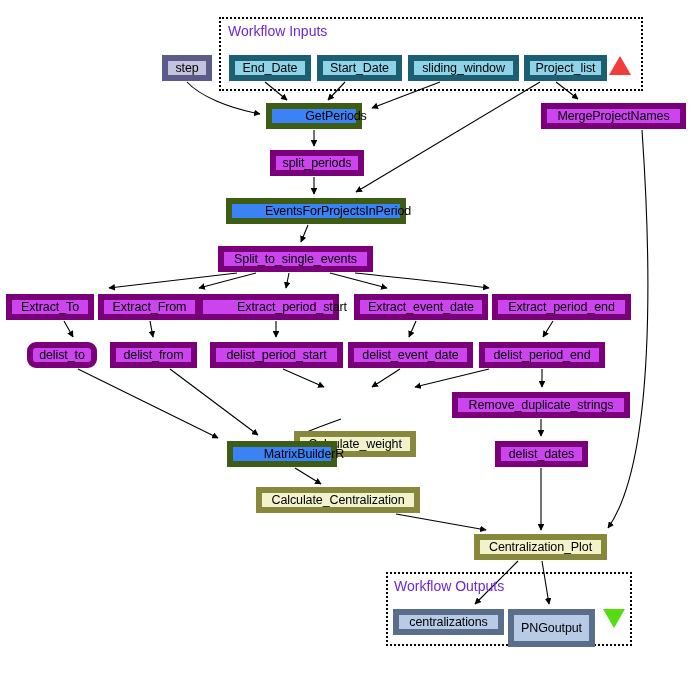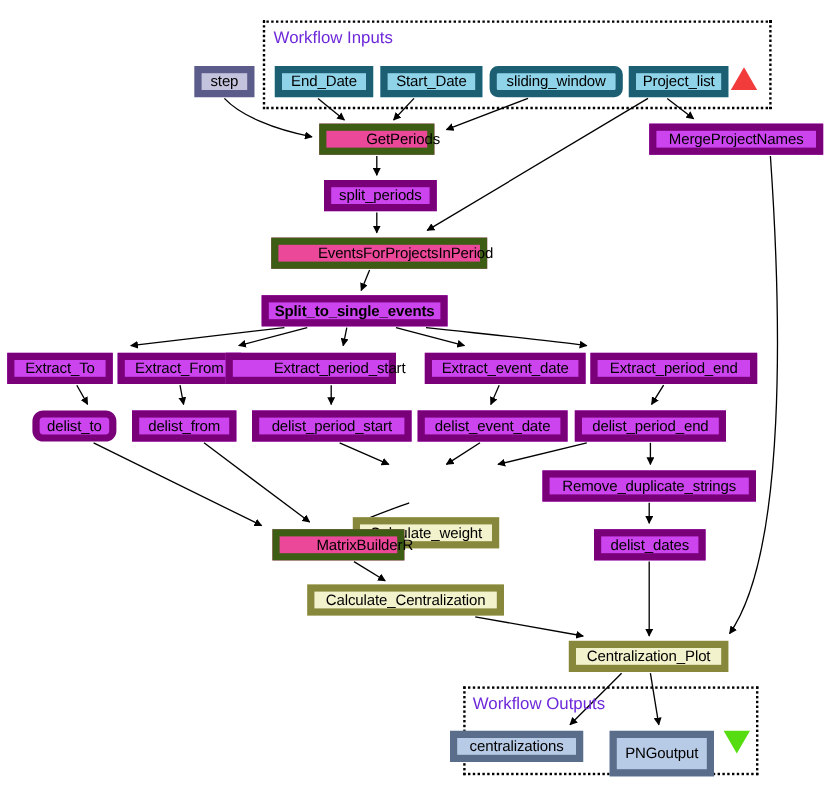--- a/index.html
+++ b/index.html
@@ -30,21 +30,21 @@
     display: flex;
     align-items: center;
     justify-content: center;
     font-size: 12.5px;
     color: #000000;
     line-height: 1;
     white-space: nowrap;
     letter-spacing: -0.1px;
   }
   .n-process   { background: #cc44ee; border-color: #7a007a; }
-  .n-script    { background: #ec4899; border-color: #3d5c14; padding-left: 44px; }
+  .n-script    { background: #3b82f6; border-color: #3d5c14; padding-left: 44px; }
   .n-beanshell { background: #f2f2cd; border-color: #88883d; }
   .n-input     { background: #8ed3e8; border-color: #1c5f73; }
   .n-step      { background: #c3c3dd; border-color: #5c5c8a; }
   .n-output    { background: #b8cbe6; border-color: #5a6e8c; }
 
   .cluster {
     position: absolute;
     box-sizing: border-box;
     border: 2px dotted #000000;
     background: transparent;
@@ -122,44 +122,44 @@
   <div id="cluster-layer">
       <div class="cluster" style="left: 219px; top: 17px; width: 424px; height: 74px;"></div>
       <div class="cluster-label" style="left: 228px; top: 23px;">Workflow Inputs</div>
       <div class="cluster" style="left: 386px; top: 572px; width: 246px; height: 74px;"></div>
       <div class="cluster-label" style="left: 394px; top: 578px;">Workflow Outputs</div>
     </div>
   <div id="node-layer">
       <div class="node n-step" style="left: 162px; top: 55px; width: 50px; height: 26px;">step</div>
       <div class="node n-input" style="left: 229px; top: 55px; width: 82px; height: 26px;">End_Date</div>
       <div class="node n-input" style="left: 317px; top: 55px; width: 85px; height: 26px;">Start_Date</div>
-      <div class="node n-input" style="left: 408px; top: 55px; width: 111px; height: 26px; border-radius: 7px;">sliding_window</div>
+      <div class="node n-input" style="left: 408px; top: 55px; width: 111px; height: 26px;">sliding_window</div>
       <div class="node n-input" style="left: 524px; top: 55px; width: 83px; height: 26px;">Project_list</div>
       <div class="node n-script" style="left: 266px; top: 103px; width: 96px; height: 26px;">GetPeriods</div>
       <div class="node n-process" style="left: 541px; top: 103px; width: 145px; height: 26px;">MergeProjectNames</div>
       <div class="node n-process" style="left: 270px; top: 150px; width: 94px; height: 26px;">split_periods</div>
       <div class="node n-script" style="left: 226px; top: 198px; width: 180px; height: 26px;">EventsForProjectsInPeriod</div>
-      <div class="node n-process" style="left: 218px; top: 246px; width: 155px; height: 26px; font-weight: bold;">Split_to_single_events</div>
+      <div class="node n-process" style="left: 218px; top: 246px; width: 155px; height: 26px;">Split_to_single_events</div>
       <div class="node n-process" style="left: 6px; top: 294px; width: 88px; height: 26px;">Extract_To</div>
       <div class="node n-process" style="left: 98px; top: 294px; width: 103px; height: 26px;">Extract_From</div>
-      <div class="node n-process" style="left: 188px; top: 294px; width: 142px; height: 26px; padding-left: 48px;">Extract_period_start</div>
+      <div class="node n-process" style="left: 197px; top: 294px; width: 142px; height: 26px; padding-left: 48px;">Extract_period_start</div>
       <div class="node n-process" style="left: 354px; top: 294px; width: 134px; height: 26px;">Extract_event_date</div>
       <div class="node n-process" style="left: 492px; top: 294px; width: 139px; height: 26px;">Extract_period_end</div>
       <div class="node n-process" style="left: 27px; top: 342px; width: 70px; height: 26px; border-radius: 9px;">delist_to</div>
       <div class="node n-process" style="left: 110px; top: 342px; width: 87px; height: 26px;">delist_from</div>
       <div class="node n-process" style="left: 210px; top: 342px; width: 133px; height: 26px;">delist_period_start</div>
       <div class="node n-process" style="left: 348px; top: 342px; width: 125px; height: 26px;">delist_event_date</div>
       <div class="node n-process" style="left: 479px; top: 342px; width: 126px; height: 26px;">delist_period_end</div>
       <div class="node n-beanshell" style="left: 294px; top: 392px; width: 122px; height: 26px; margin-top: 39px;">Calculate_weight</div>
       <div class="node n-process" style="left: 452px; top: 392px; width: 178px; height: 26px;">Remove_duplicate_strings</div>
       <div class="node n-script" style="left: 227px; top: 441px; width: 110px; height: 26px;">MatrixBuilderR</div>
       <div class="node n-process" style="left: 495px; top: 441px; width: 93px; height: 26px;">delist_dates</div>
       <div class="node n-beanshell" style="left: 256px; top: 487px; width: 164px; height: 26px;">Calculate_Centralization</div>
       <div class="node n-beanshell" style="left: 474px; top: 534px; width: 133px; height: 26px;">Centralization_Plot</div>
-      <div class="node n-output" style="left: 375px; top: 609px; width: 111px; height: 26px;">centralizations</div>
+      <div class="node n-output" style="left: 393px; top: 609px; width: 111px; height: 26px;">centralizations</div>
       <div class="node n-output" style="left: 508px; top: 609px; width: 87px; height: 38px;">PNGoutput</div>
     </div>
   <div id="indicator-layer">
       <div class="tri tri-up" style="left: 609px; top: 56px; border-bottom-color: rgb(242, 59, 59);"></div>
       <div class="tri tri-down" style="left: 603px; top: 609px; border-top-color: rgb(85, 221, 17);"></div>
     </div>
 
 </div>
 
 </body></html>

